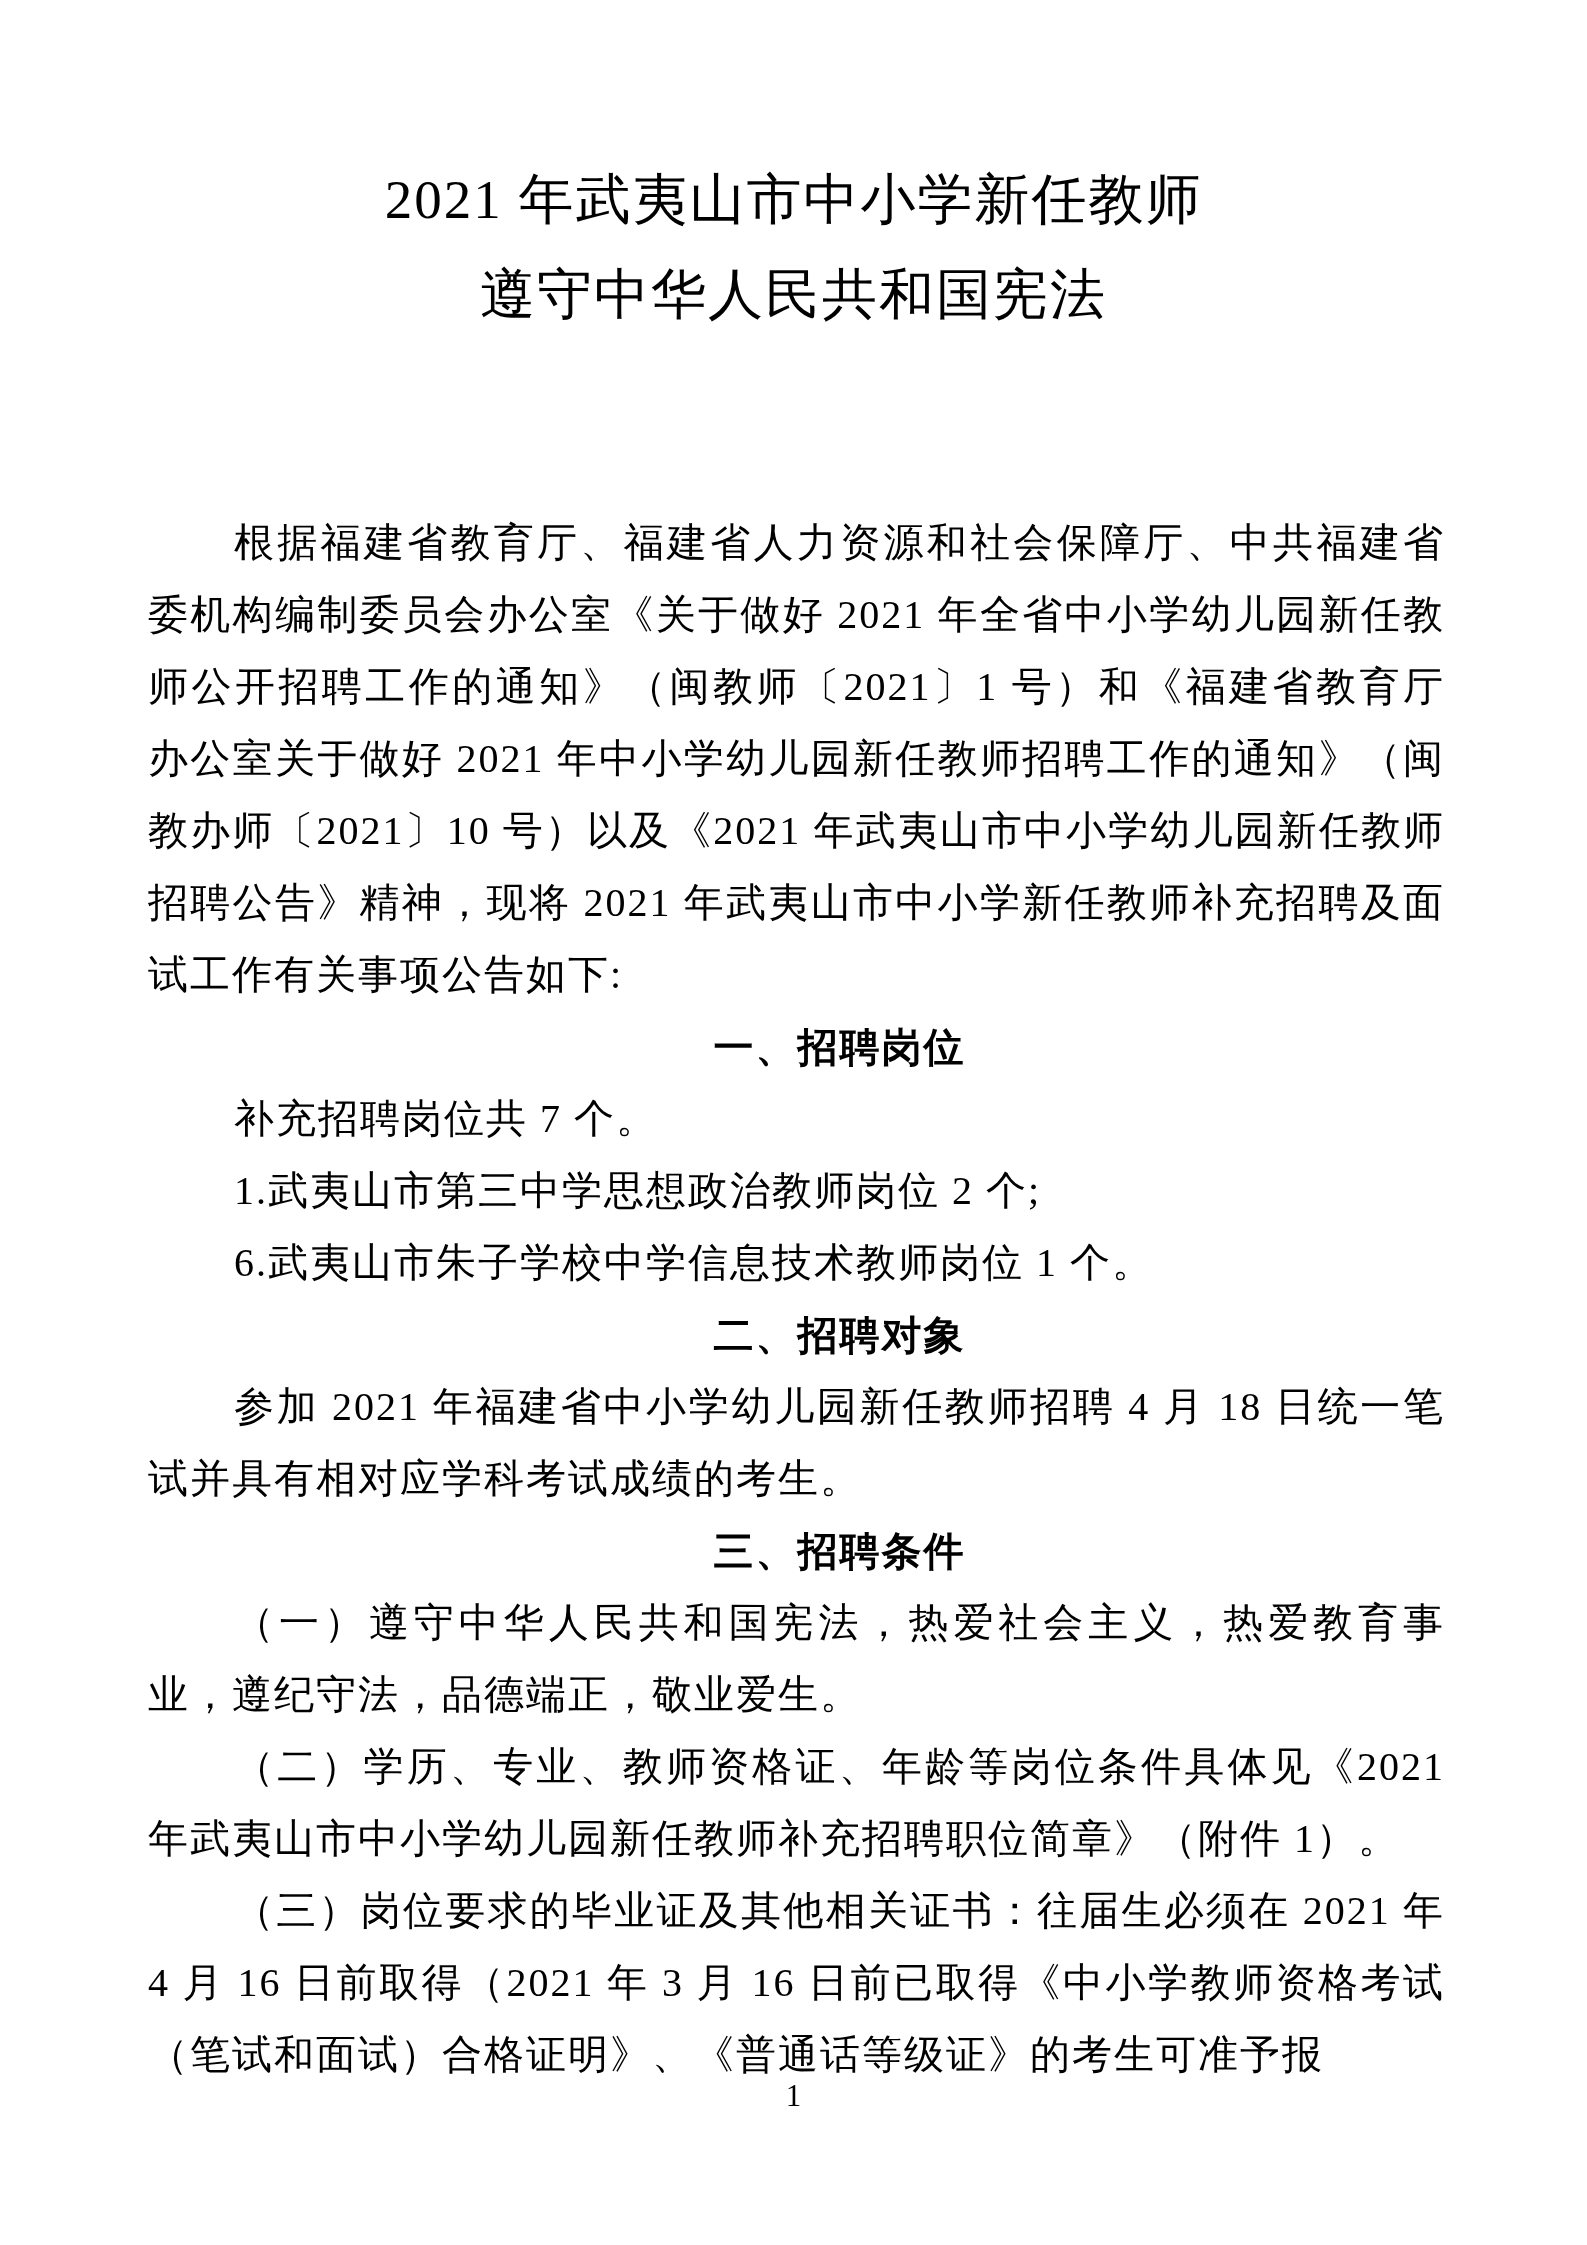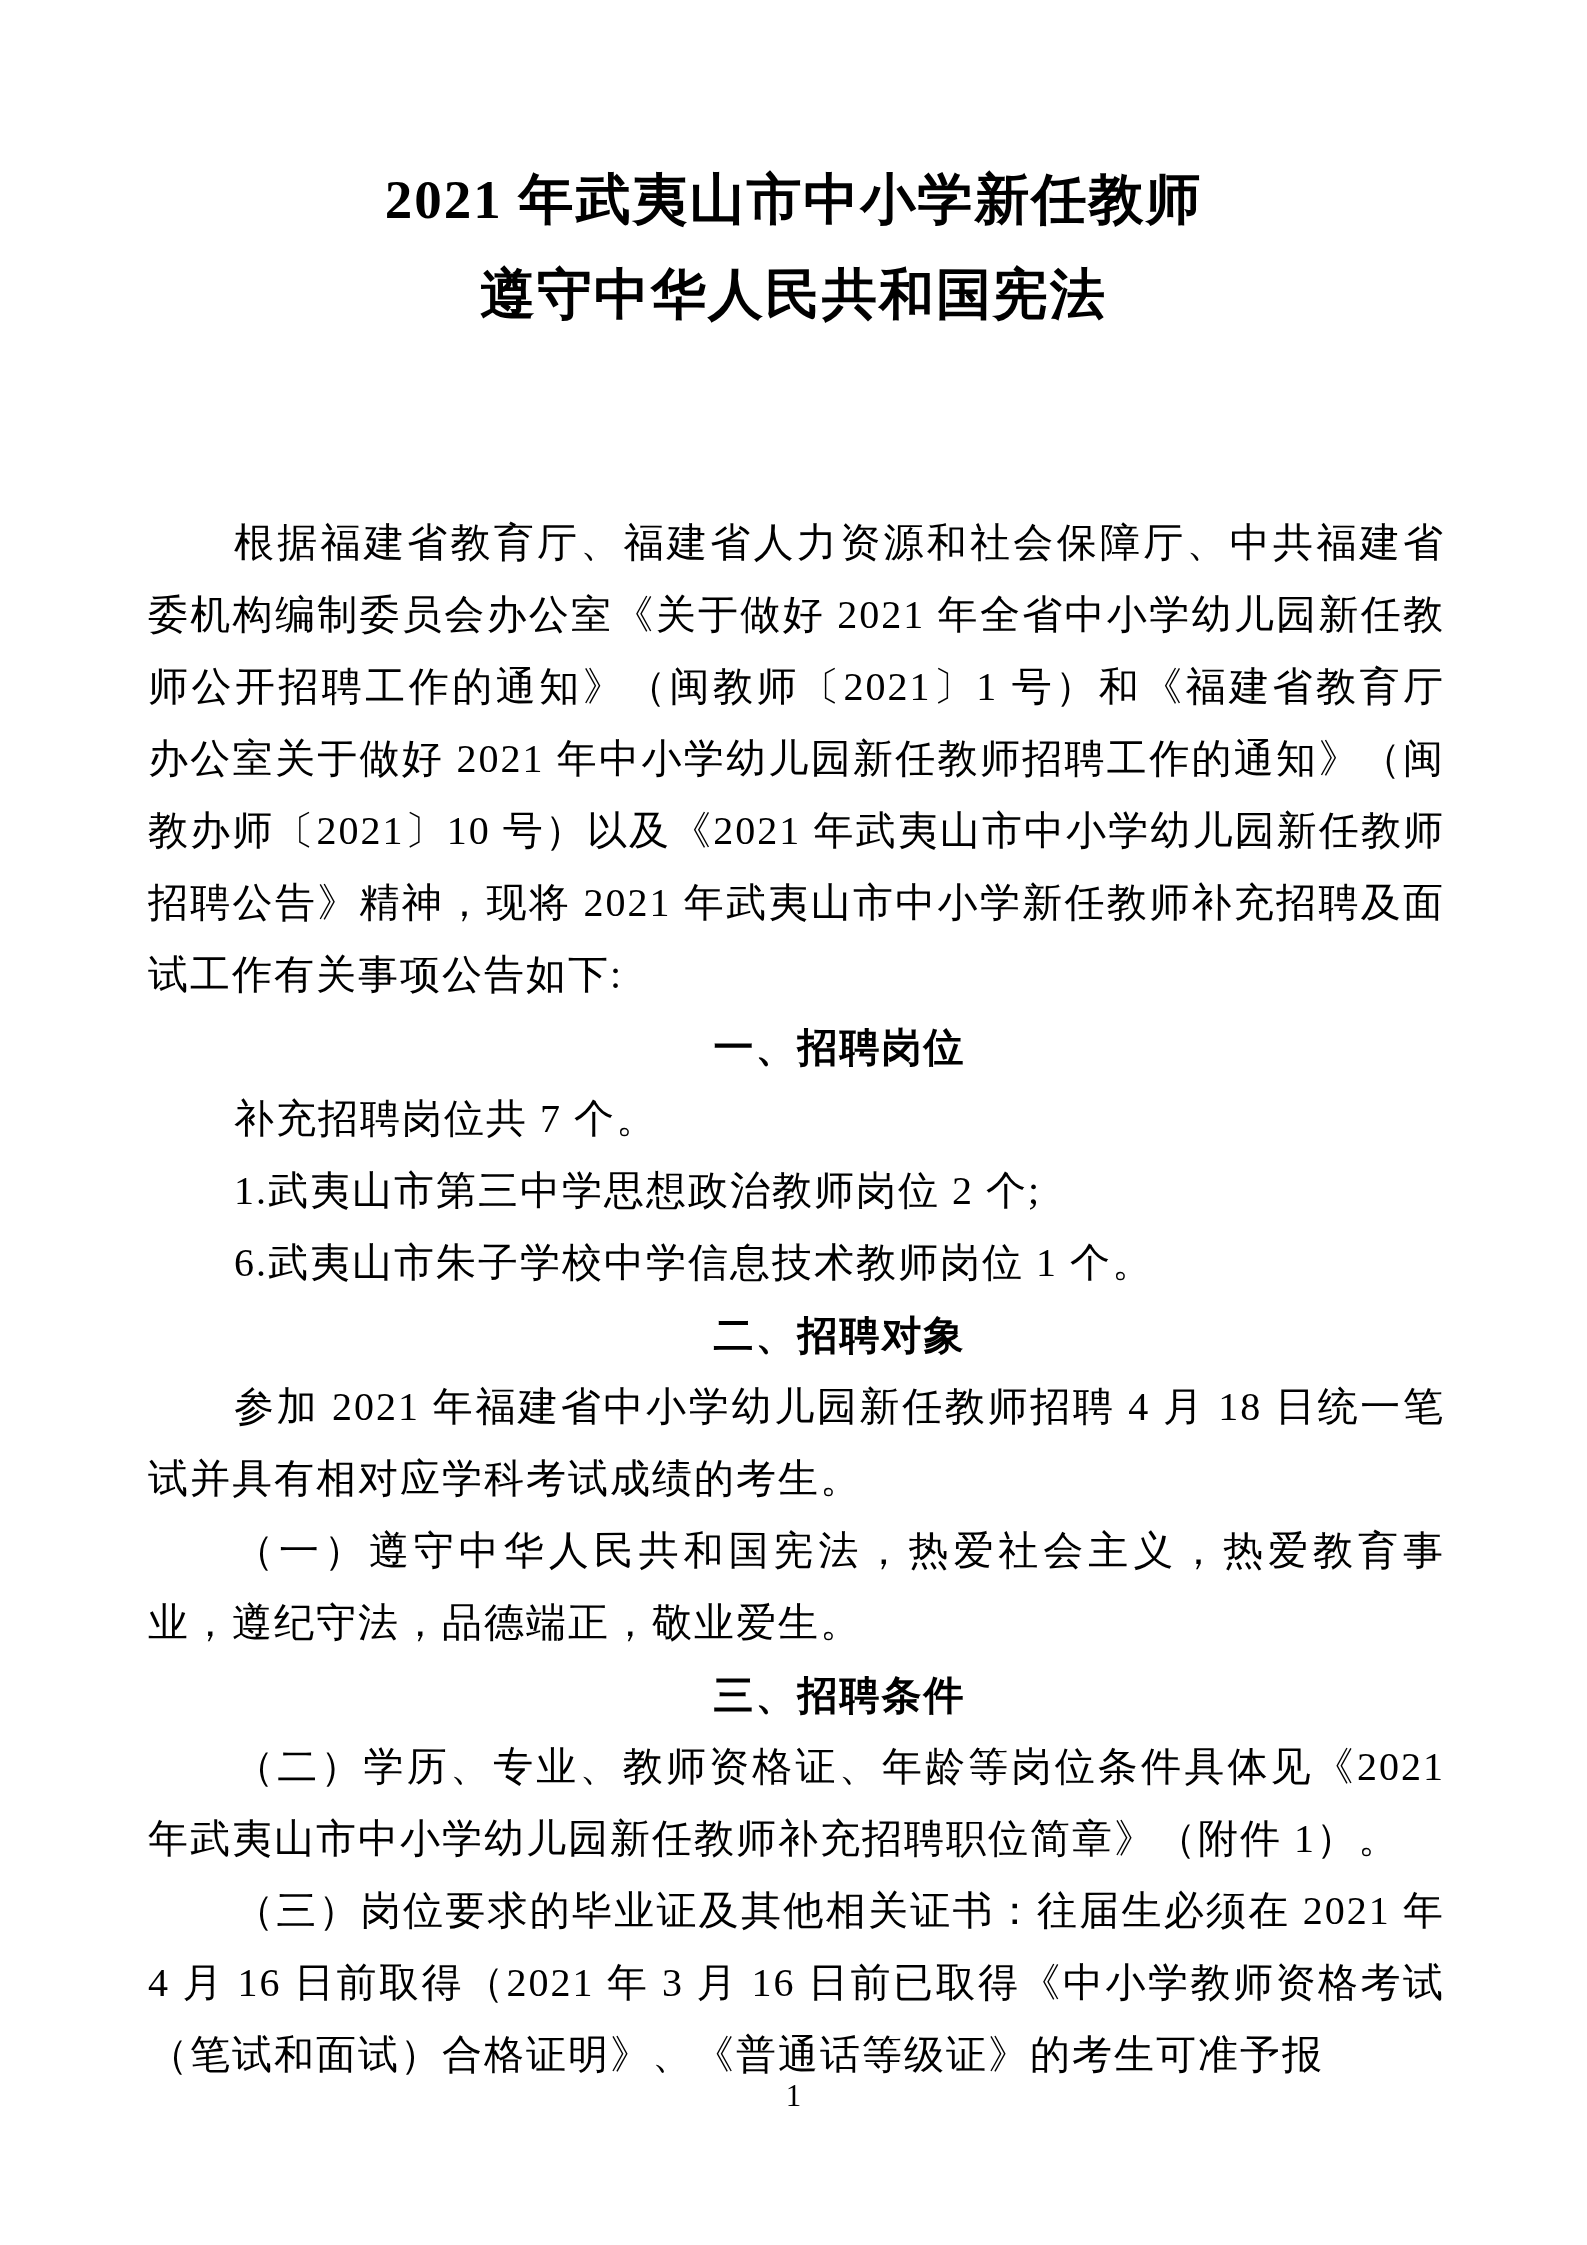--- a/index.html
+++ b/index.html
@@ -10,21 +10,21 @@
     height: 2245px;
     margin: 0 auto;
     background: #ffffff;
     color: #000000;
     font-family: "Liberation Serif", "DejaVu Serif", serif;
     overflow: hidden;
   }
   .doc-title {
     margin-top: 152px;
     text-align: center;
-    font-weight: bold;
+    font-weight: normal;
     font-size: 55px;
     line-height: 95px;
     letter-spacing: 2px;
   }
   .doc-body {
     margin-top: 165px;
     padding: 0 142px 0 148px;
   }
   .para {
     font-size: 40px;
@@ -59,21 +59,21 @@
   </div>
 
   <div class="doc-body">
     <div class="para body">根据福建省教育厅、福建省人力资源和社会保障厅、中共福建省委机构编制委员会办公室《关于做好 2021 年全省中小学幼儿园新任教师公开招聘工作的通知》（闽教师〔2021〕1 号）和《福建省教育厅办公室关于做好 2021 年中小学幼儿园新任教师招聘工作的通知》（闽教办师〔2021〕10 号）以及《2021 年武夷山市中小学幼儿园新任教师招聘公告》精神，现将 2021 年武夷山市中小学新任教师补充招聘及面试工作有关事项公告如下:</div>
     <div class="para heading">一、招聘岗位</div>
     <div class="para body">补充招聘岗位共 7 个。</div>
     <div class="para body">1.武夷山市第三中学思想政治教师岗位 2 个;</div>
     <div class="para body">6.武夷山市朱子学校中学信息技术教师岗位 1 个。</div>
     <div class="para heading">二、招聘对象</div>
     <div class="para body">参加 2021 年福建省中小学幼儿园新任教师招聘 4 月 18 日统一笔试并具有相对应学科考试成绩的考生。</div>
+    <div class="para heading">三、招聘条件</div>
     <div class="para body">（一）遵守中华人民共和国宪法，热爱社会主义，热爱教育事业，遵纪守法，品德端正，敬业爱生。</div>
-    <div class="para heading">三、招聘条件</div>
     <div class="para body">（二）学历、专业、教师资格证、年龄等岗位条件具体见《2021 年武夷山市中小学幼儿园新任教师补充招聘职位简章》（附件 1）。</div>
     <div class="para body">（三）岗位要求的毕业证及其他相关证书：往届生必须在 2021 年 4 月 16 日前取得（2021 年 3 月 16 日前已取得《中小学教师资格考试（笔试和面试）合格证明》、《普通话等级证》的考生可准予报</div>
   </div>
 
   <div class="page-number">1</div>
 
 </div>
 
 </body></html>

